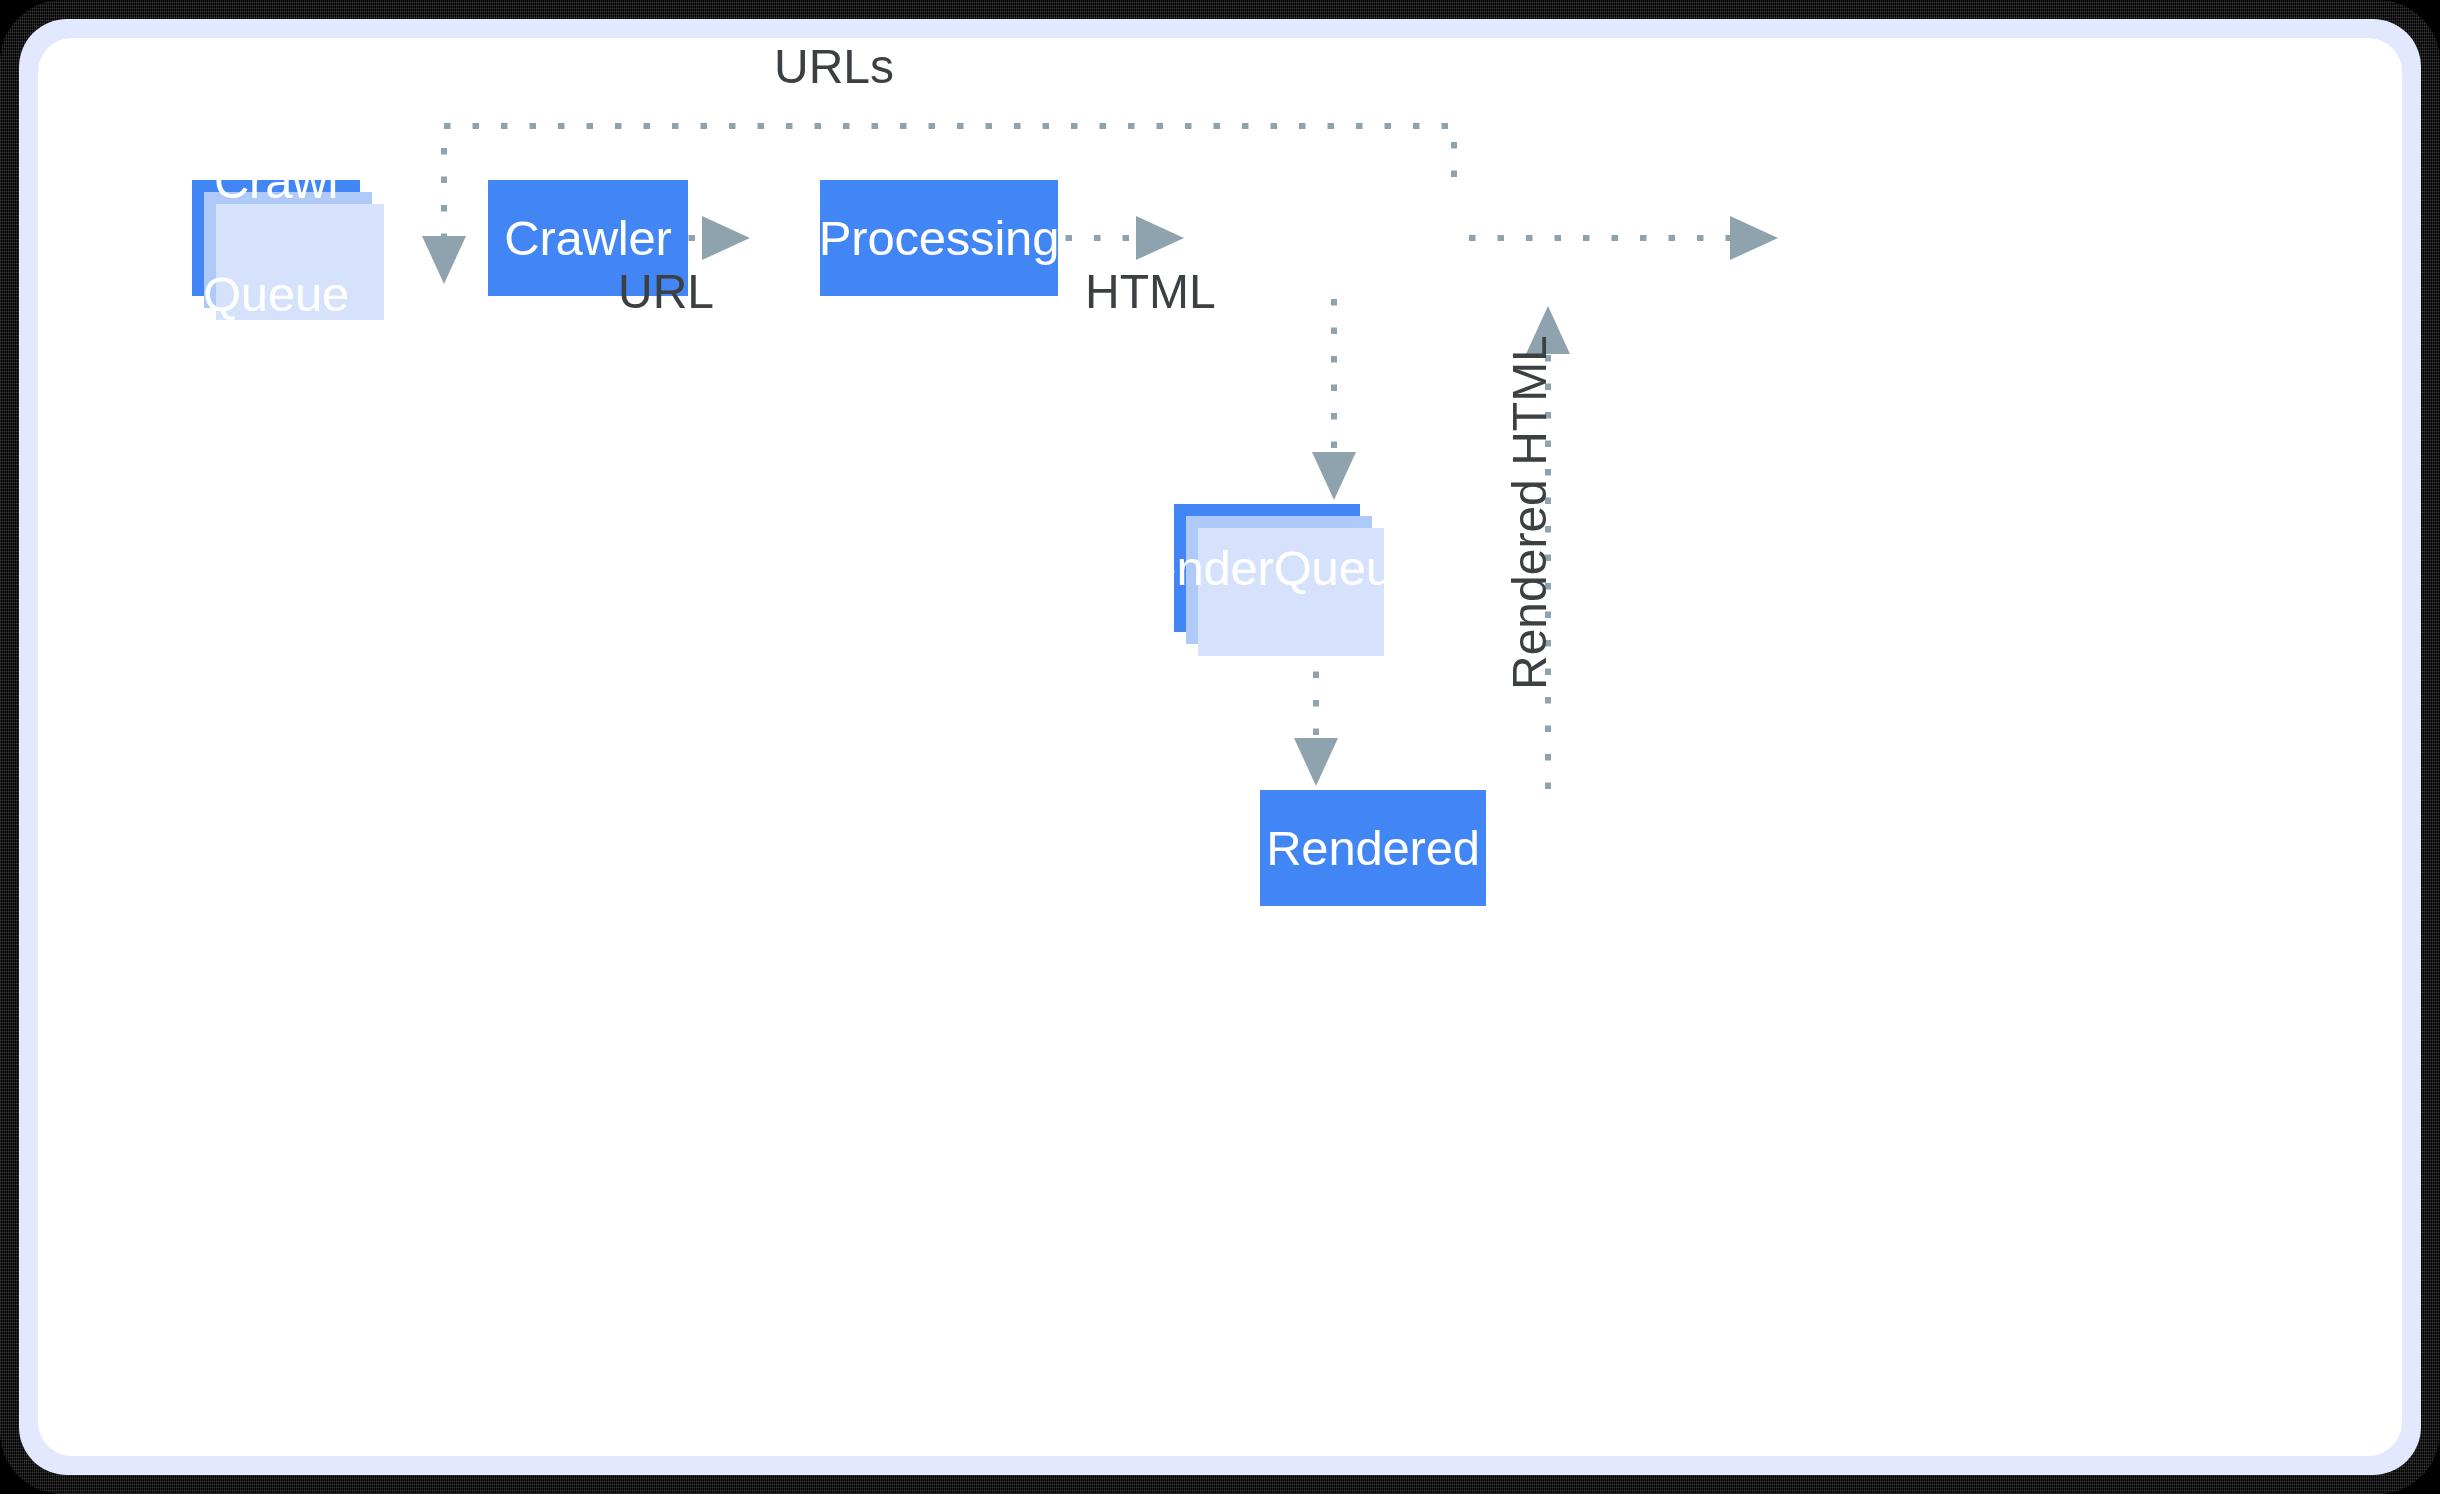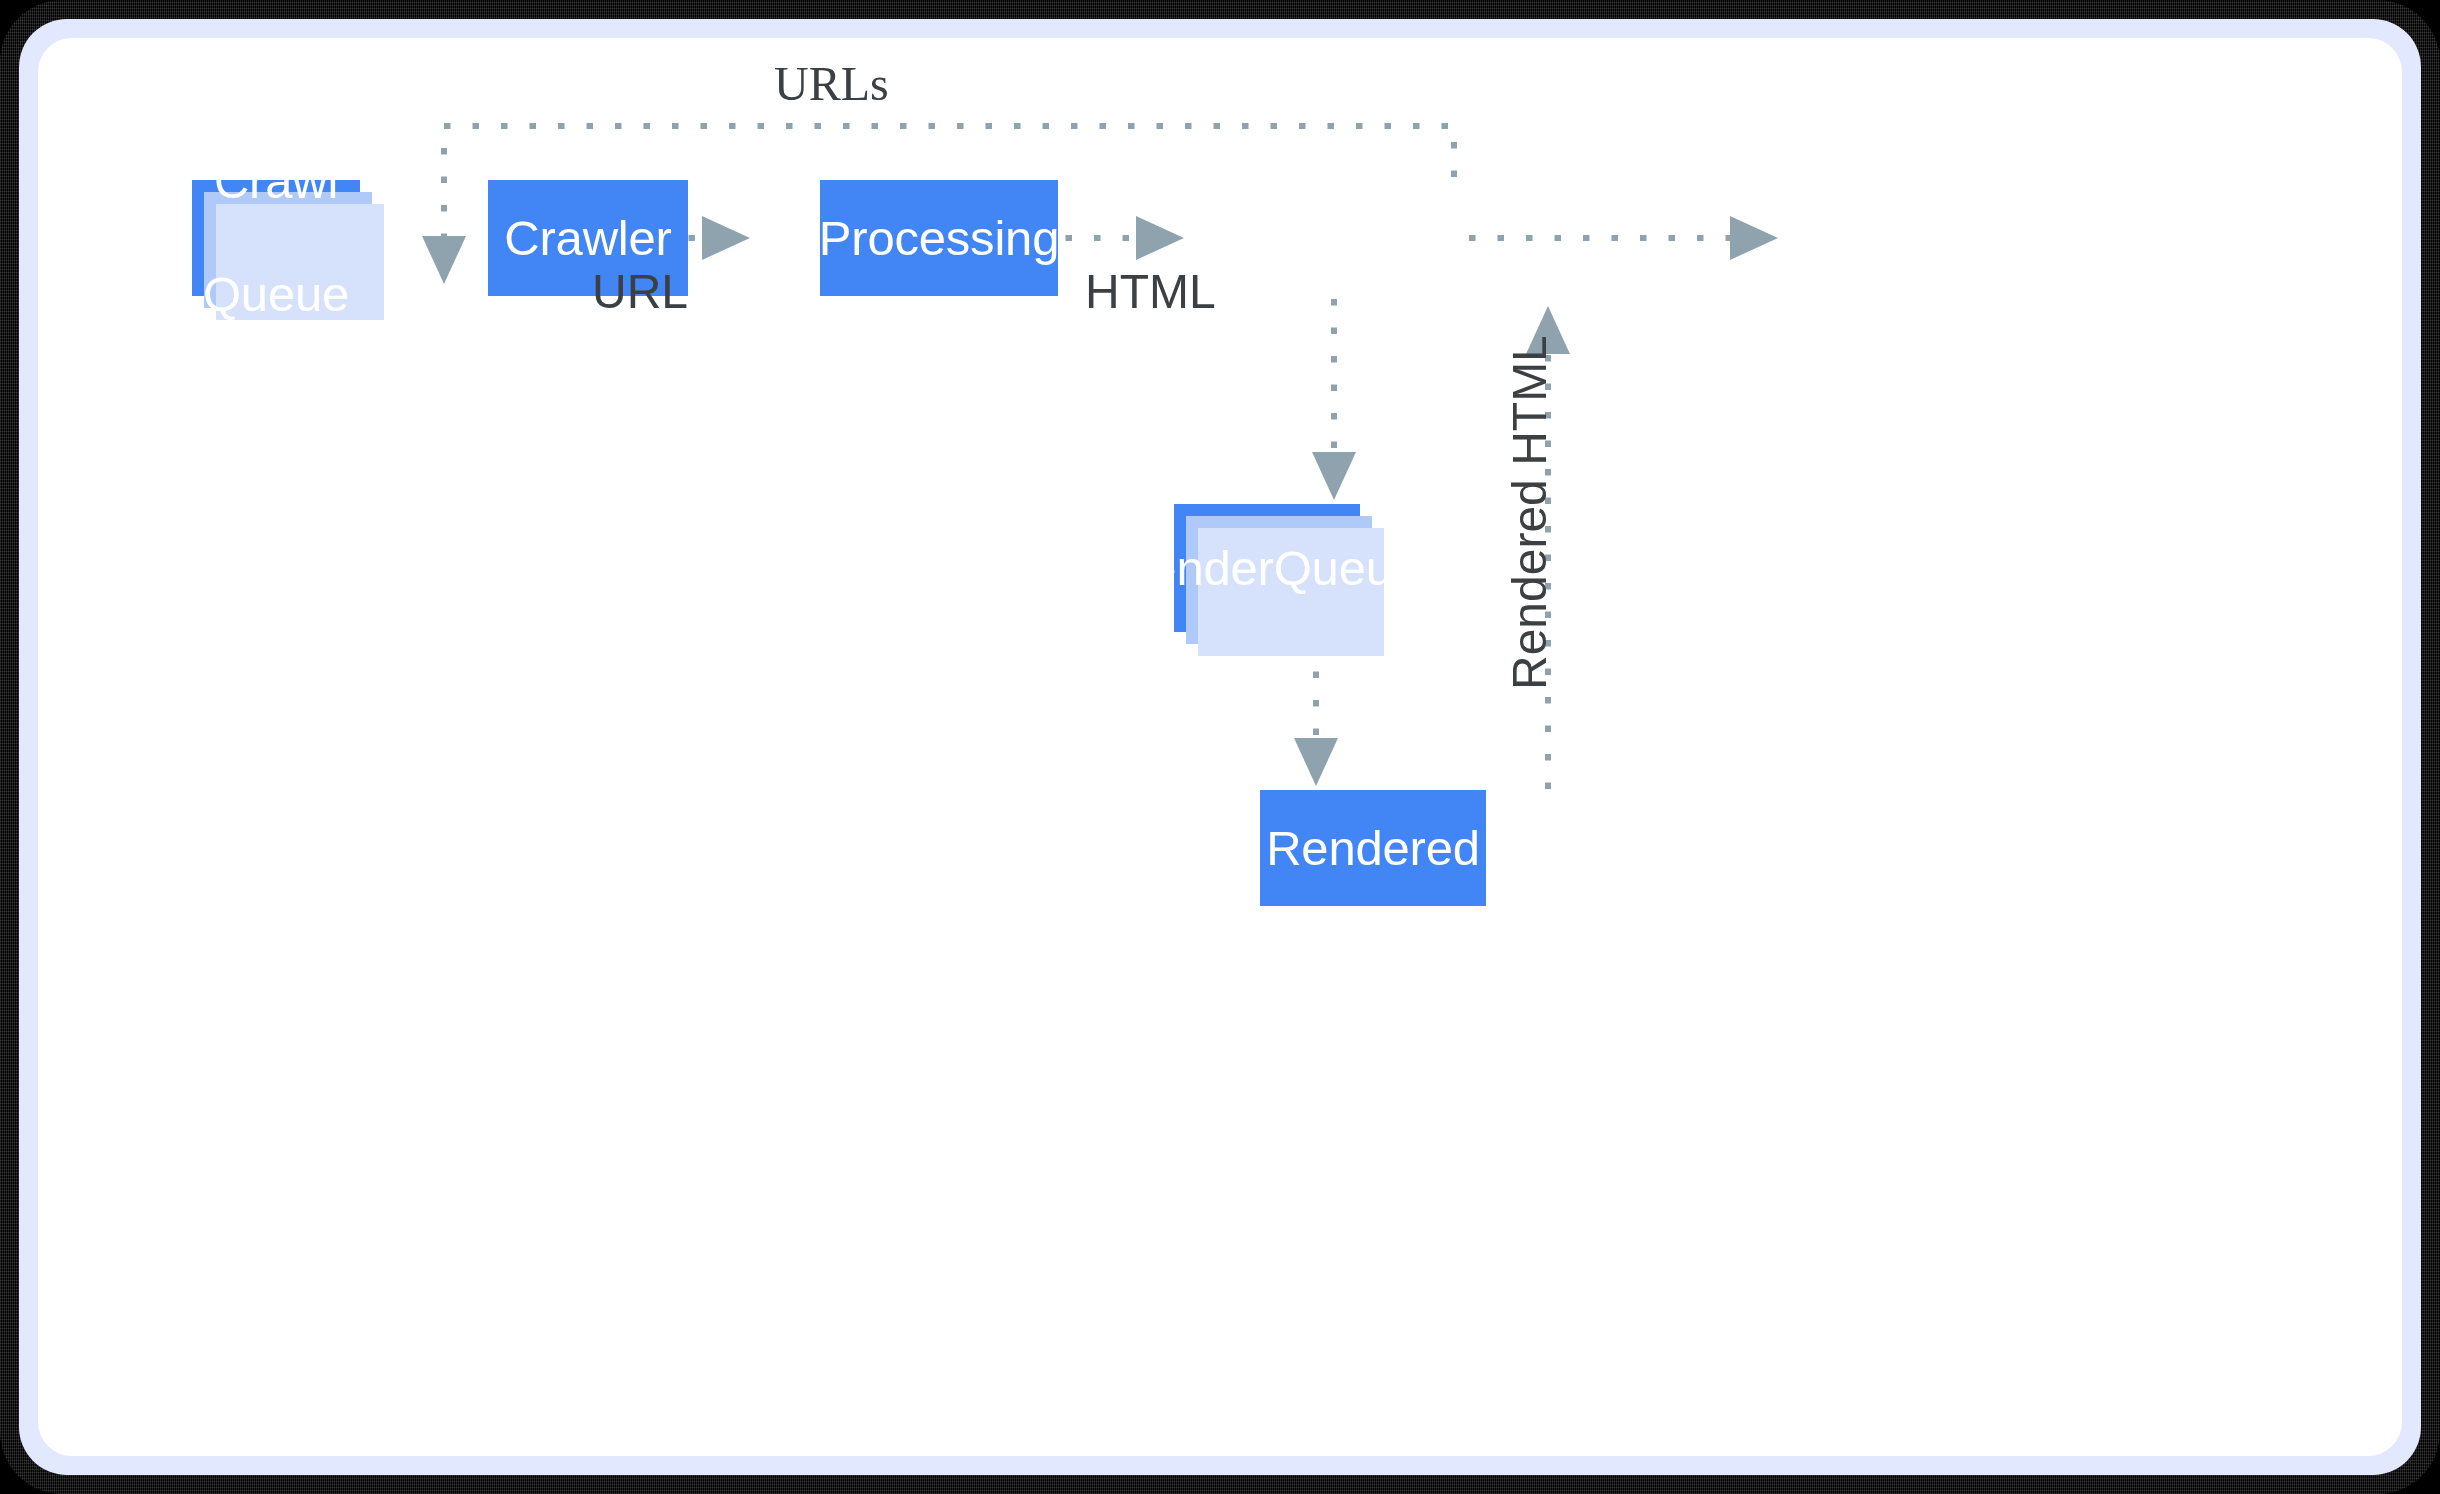--- a/index.html
+++ b/index.html
@@ -172,22 +172,22 @@
     <div class="node stacked" style="left: 1136px; top: 466px; width: 186px; height: 128px; flex-direction: row;">
       <span style="display:block;">Render</span>
         <br>
       <span>Queue</span>
     </div>
 
     <div class="node" style="left: 1222px; top: 752px; width: 226px; height: 116px; flex-direction: column;">
       <span>Rendered</span>
     </div>
 
-    <div class="edge-label" style="left:736px; top:22px;font-family:Liberation Serif, serif;">URLs</div>
+    <div class="edge-label" style="left:736px; top:5px;">URLs</div>
 
-    <div class="edge-label" style="left:554px; top:230px;">URL</div>
+    <div class="edge-label" style="left:580px; top:230px;">URL</div>
 
     <div class="edge-label" style="left:1047px; top:230px;text-align:right;">HTML</div>
 
     <div class="edge-label vertical" style="left:1468px; top:652px;">Rendered HTML</div>
 
   </div>
 </div>
 
 </body></html>

